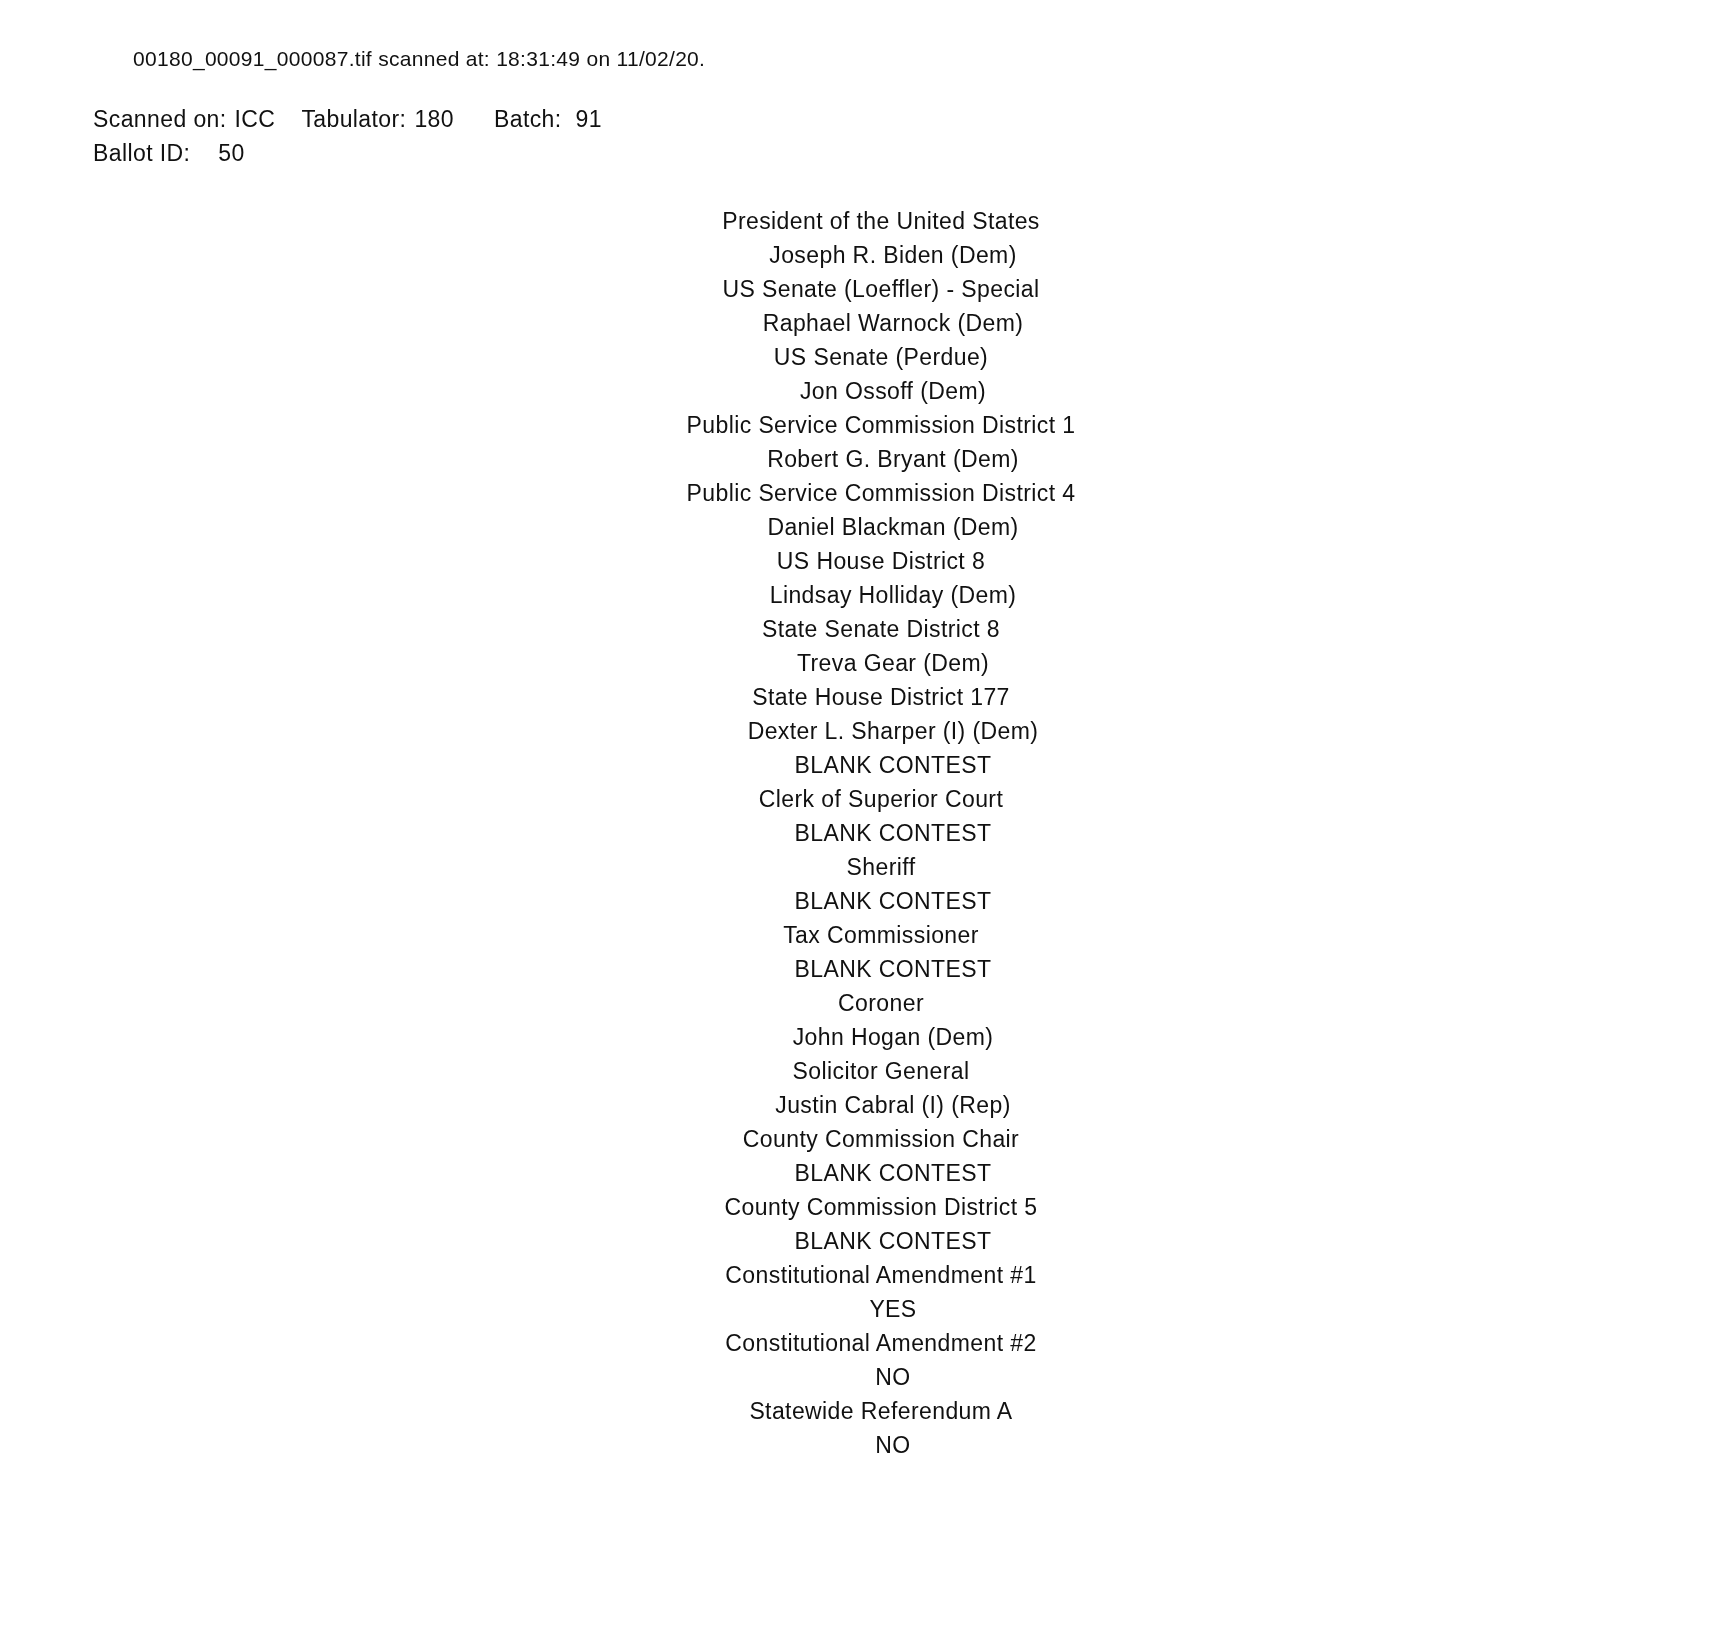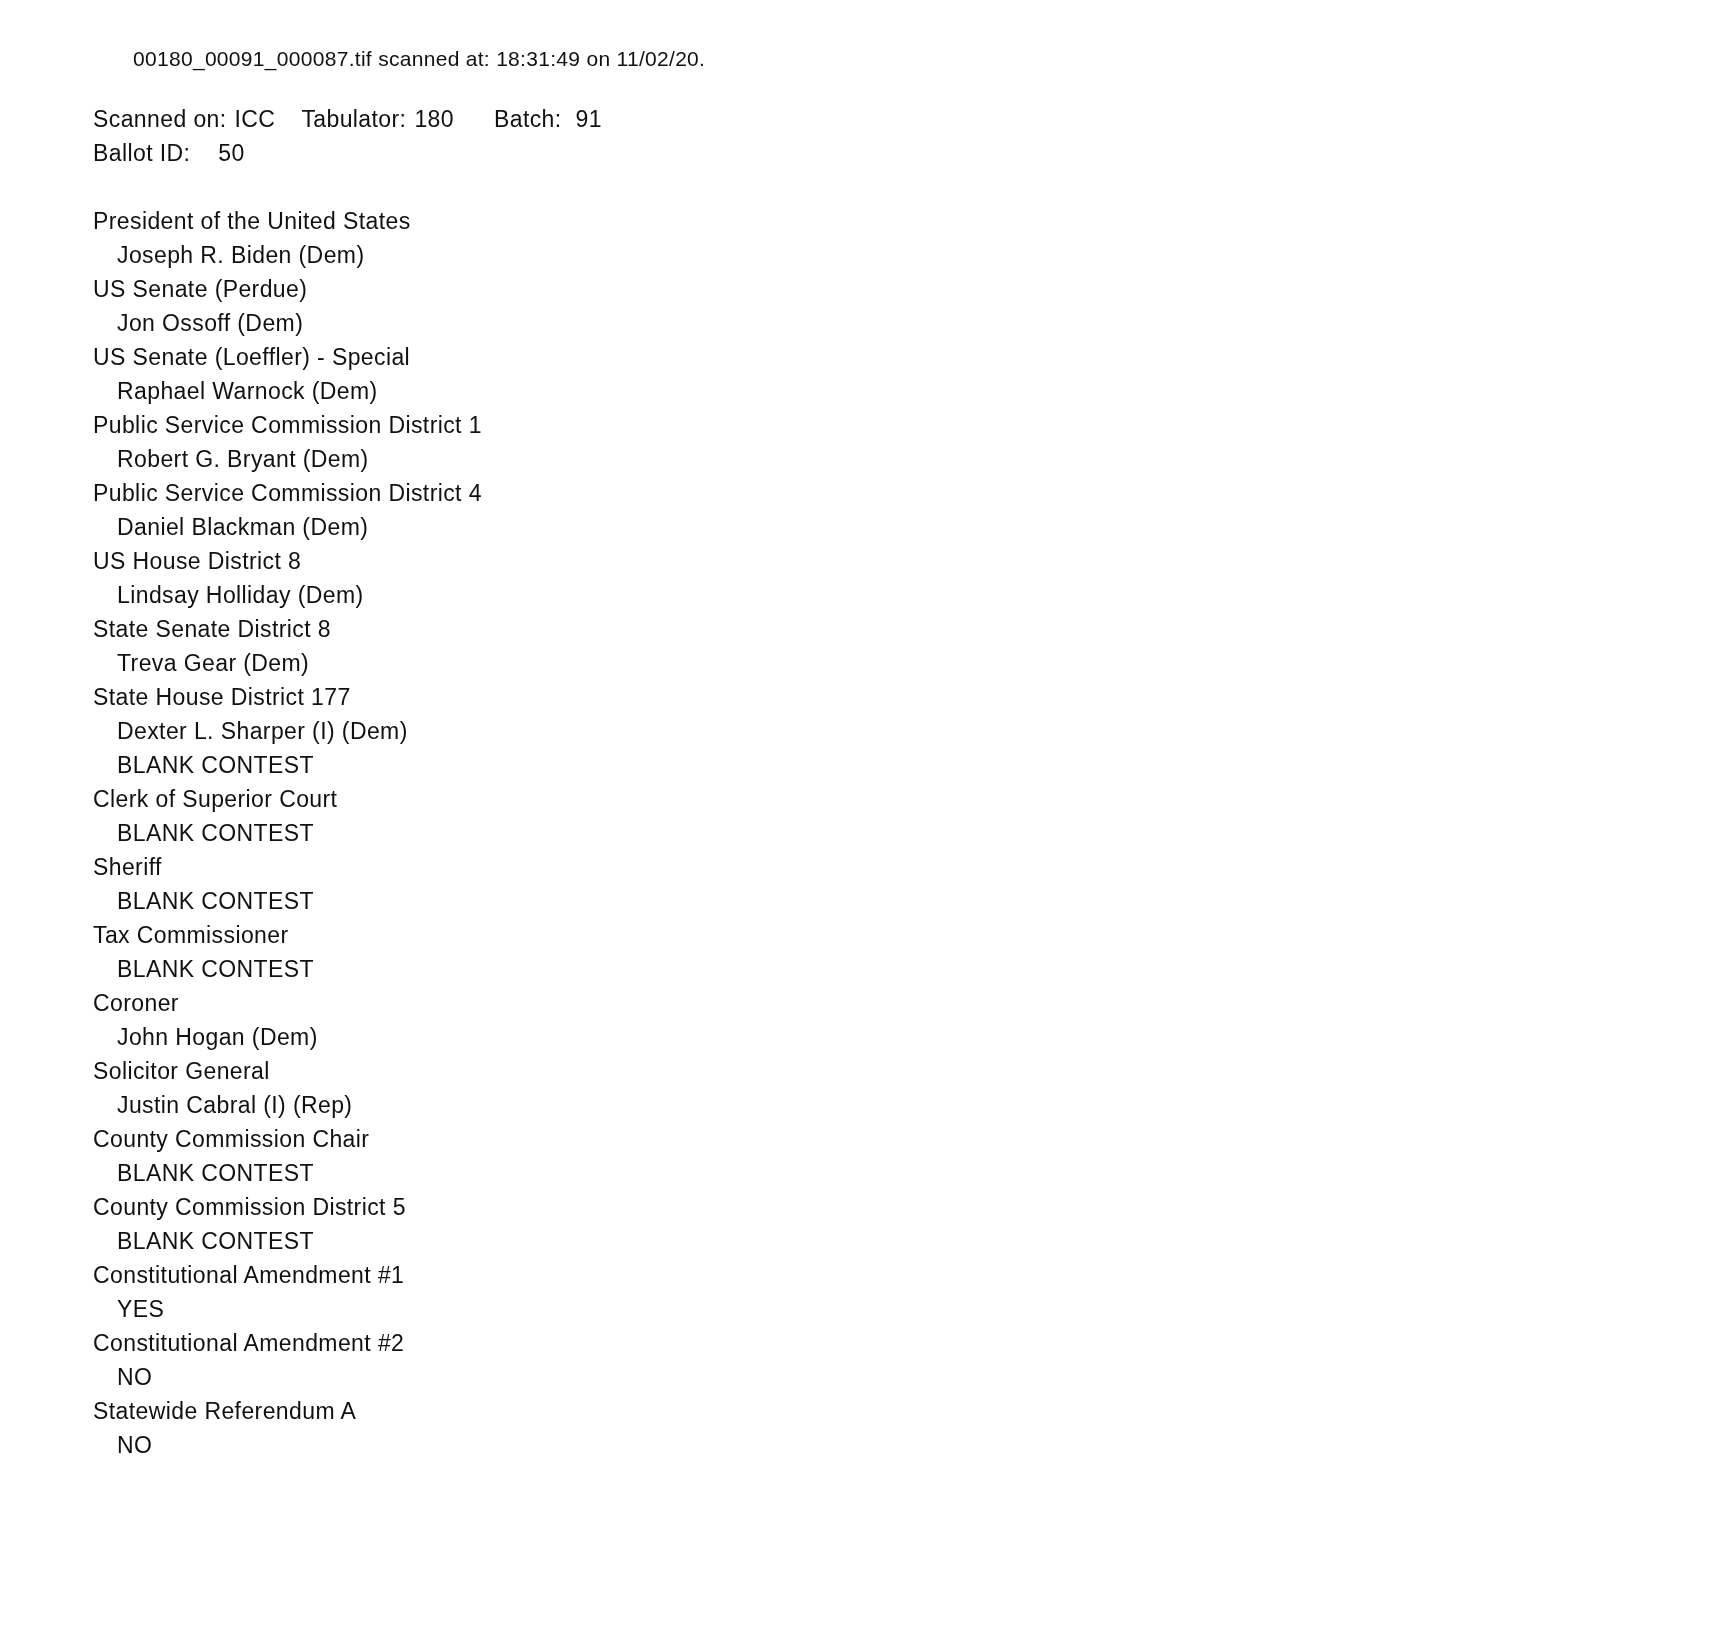--- a/index.html
+++ b/index.html
@@ -38,20 +38,21 @@
   .meta-field { display: inline; }
   .meta-label { display: inline; }
   .meta-value { display: inline; margin-left: 8px; }
   .gap-md { display: inline-block; width: 26px; }
   .gap-lg { display: inline-block; width: 40px; }
   .contest-list {
     margin-top: 34px;
     font-size: 23px;
     line-height: 34px;
     letter-spacing: 0.4px;
+    text-align: center;
   }
   .contest-title {
     white-space: pre;
   }
   .contest-choice {
     white-space: pre;
     padding-left: 24px;
   }
 </style>
 </head>
@@ -66,27 +67,27 @@
     <div class="meta-row"><span class="meta-field"><span class="meta-label">Ballot ID:</span><span class="meta-value" style="margin-left:28px;">50</span></span></div>
   </div>
 
   <div class="contest-list">
   <div class="contest">
     <div class="contest-title">President of the United States</div>
     <div class="contest-choice">Joseph R. Biden (Dem)</div>
   </div>
 
   <div class="contest">
-    <div class="contest-title">US Senate (Perdue)</div>
-    <div class="contest-choice">Jon Ossoff (Dem)</div>
+    <div class="contest-title">US Senate (Loeffler) - Special</div>
+    <div class="contest-choice">Raphael Warnock (Dem)</div>
   </div>
 
   <div class="contest">
-    <div class="contest-title">US Senate (Loeffler) - Special</div>
-    <div class="contest-choice">Raphael Warnock (Dem)</div>
+    <div class="contest-title">US Senate (Perdue)</div>
+    <div class="contest-choice">Jon Ossoff (Dem)</div>
   </div>
 
   <div class="contest">
     <div class="contest-title">Public Service Commission District 1</div>
     <div class="contest-choice">Robert G. Bryant (Dem)</div>
   </div>
 
   <div class="contest">
     <div class="contest-title">Public Service Commission District 4</div>
     <div class="contest-choice">Daniel Blackman (Dem)</div>

